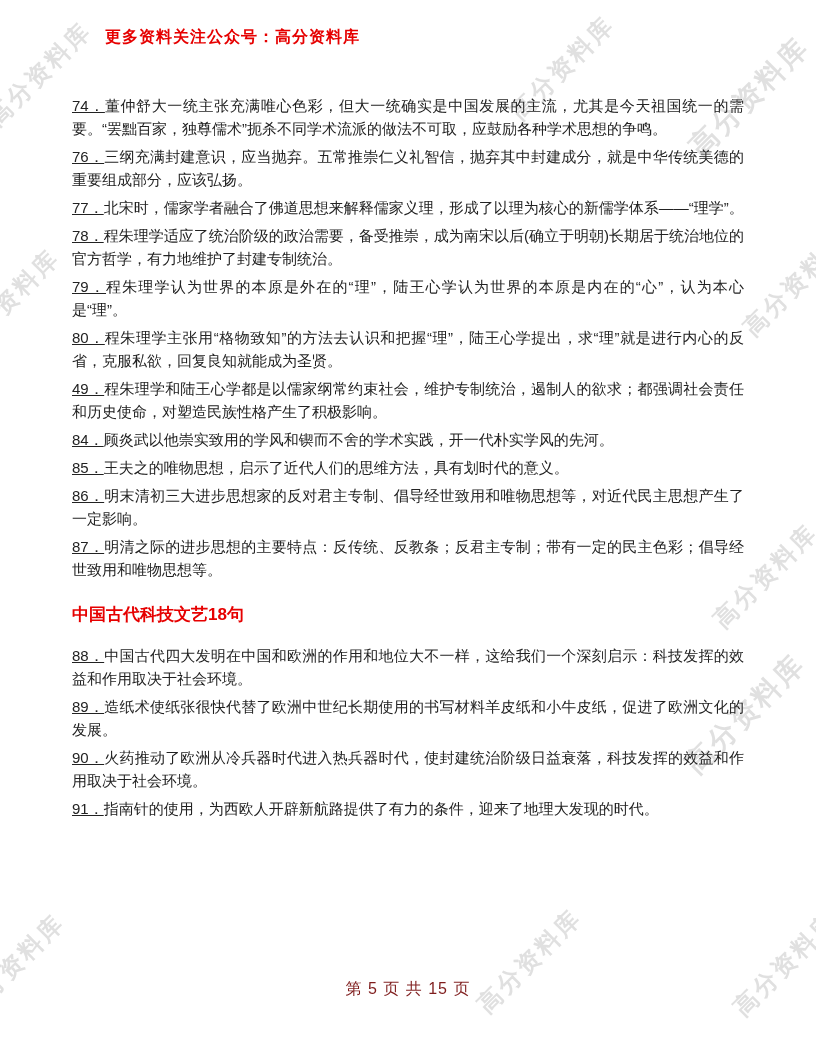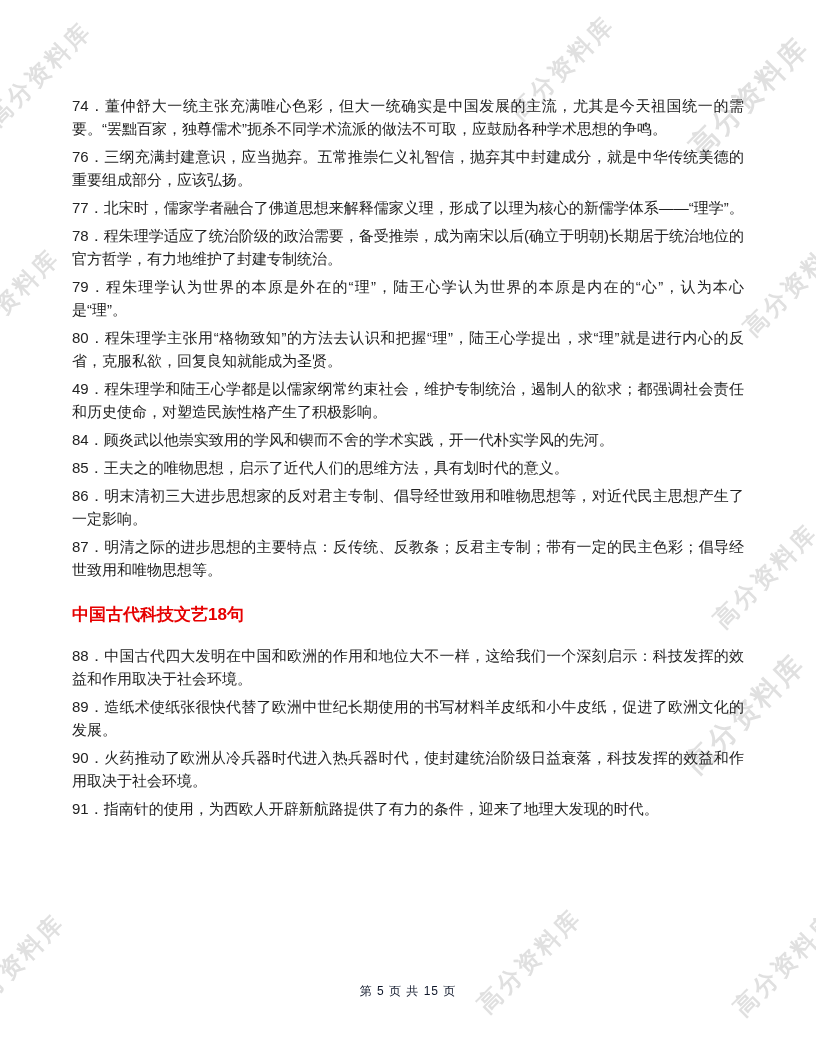--- a/index.html
+++ b/index.html
@@ -30,49 +30,50 @@
     position:absolute;top:27px;left:105px;z-index:2;
     color:#e60000;font-size:16px;font-weight:bold;letter-spacing:1px;
   }
   
   .content{
     position:absolute;top:94px;left:72px;width:672px;z-index:1;
     color:#222222;font-size:15px;line-height:23px;
     text-align:justify;text-justify:inter-ideograph;
   }
   p.item{margin:0 0 5px 0;}
-  p.item .num{letter-spacing:0;}
+  p.item .num{letter-spacing:0;text-decoration:underline;}
   h2.sec{
     color:#e60000;font-size:17px;font-weight:bold;
     margin:22px 0 18px 0;line-height:23px;
   }
   
   .footer{
     position:absolute;bottom:56px;left:0;width:100%;z-index:1;
-    text-align:center;font-size:12px;color:#0f172a;letter-spacing:1px;
+    text-align:center;font-size:16px;color:#7f1d1d;letter-spacing:1px;
   }
 </style>
 </head>
 <body>
 
 <div class="page">
 
   <div class="wm-layer">
     <span class="wm" style="left:-28px;top:58px">高分资料库</span>
     <span class="wm" style="left:495px;top:52px">高分资料库</span>
     <span class="wm big" style="left:672px;top:78px">高分资料库</span>
     <span class="wm" style="left:-60px;top:285px">高分资料库</span>
     <span class="wm" style="left:728px;top:268px">高分资料库</span>
     <span class="wm" style="left:698px;top:560px">高分资料库</span>
     <span class="wm big" style="left:668px;top:695px">高分资料库</span>
     <span class="wm" style="left:-55px;top:950px">高分资料库</span>
     <span class="wm" style="left:462px;top:945px">高分资料库</span>
     <span class="wm" style="left:718px;top:948px">高分资料库</span>
   </div>
 
+  <div class="header">更多资料关注公众号：高分资料库</div>
 
   <div class="content">
 
     <p class="item"><span class="num">74．</span><span>董仲舒大一统主张充满唯心色彩，但大一统确实是中国发展的主流，尤其是今天祖国统一的需要。“罢黜百家，独尊儒术”扼杀不同学术流派的做法不可取，应鼓励各种学术思想的争鸣。</span></p>
     <p class="item"><span class="num">76．</span><span>三纲充满封建意识，应当抛弃。五常推崇仁义礼智信，抛弃其中封建成分，就是中华传统美德的重要组成部分，应该弘扬。</span></p>
     <p class="item"><span class="num">77．</span><span>北宋时，儒家学者融合了佛道思想来解释儒家义理，形成了以理为核心的新儒学体系——“理学”。</span></p>
     <p class="item"><span class="num">78．</span><span>程朱理学适应了统治阶级的政治需要，备受推崇，成为南宋以后(确立于明朝)长期居于统治地位的官方哲学，有力地维护了封建专制统治。</span></p>
     <p class="item"><span class="num">79．</span><span>程朱理学认为世界的本原是外在的“理”，陆王心学认为世界的本原是内在的“心”，认为本心是“理”。</span></p>
     <p class="item"><span class="num">80．</span><span>程朱理学主张用“格物致知”的方法去认识和把握“理”，陆王心学提出，求“理”就是进行内心的反省，克服私欲，回复良知就能成为圣贤。</span></p>
     <p class="item"><span class="num">49．</span><span>程朱理学和陆王心学都是以儒家纲常约束社会，维护专制统治，遏制人的欲求；都强调社会责任和历史使命，对塑造民族性格产生了积极影响。</span></p>

